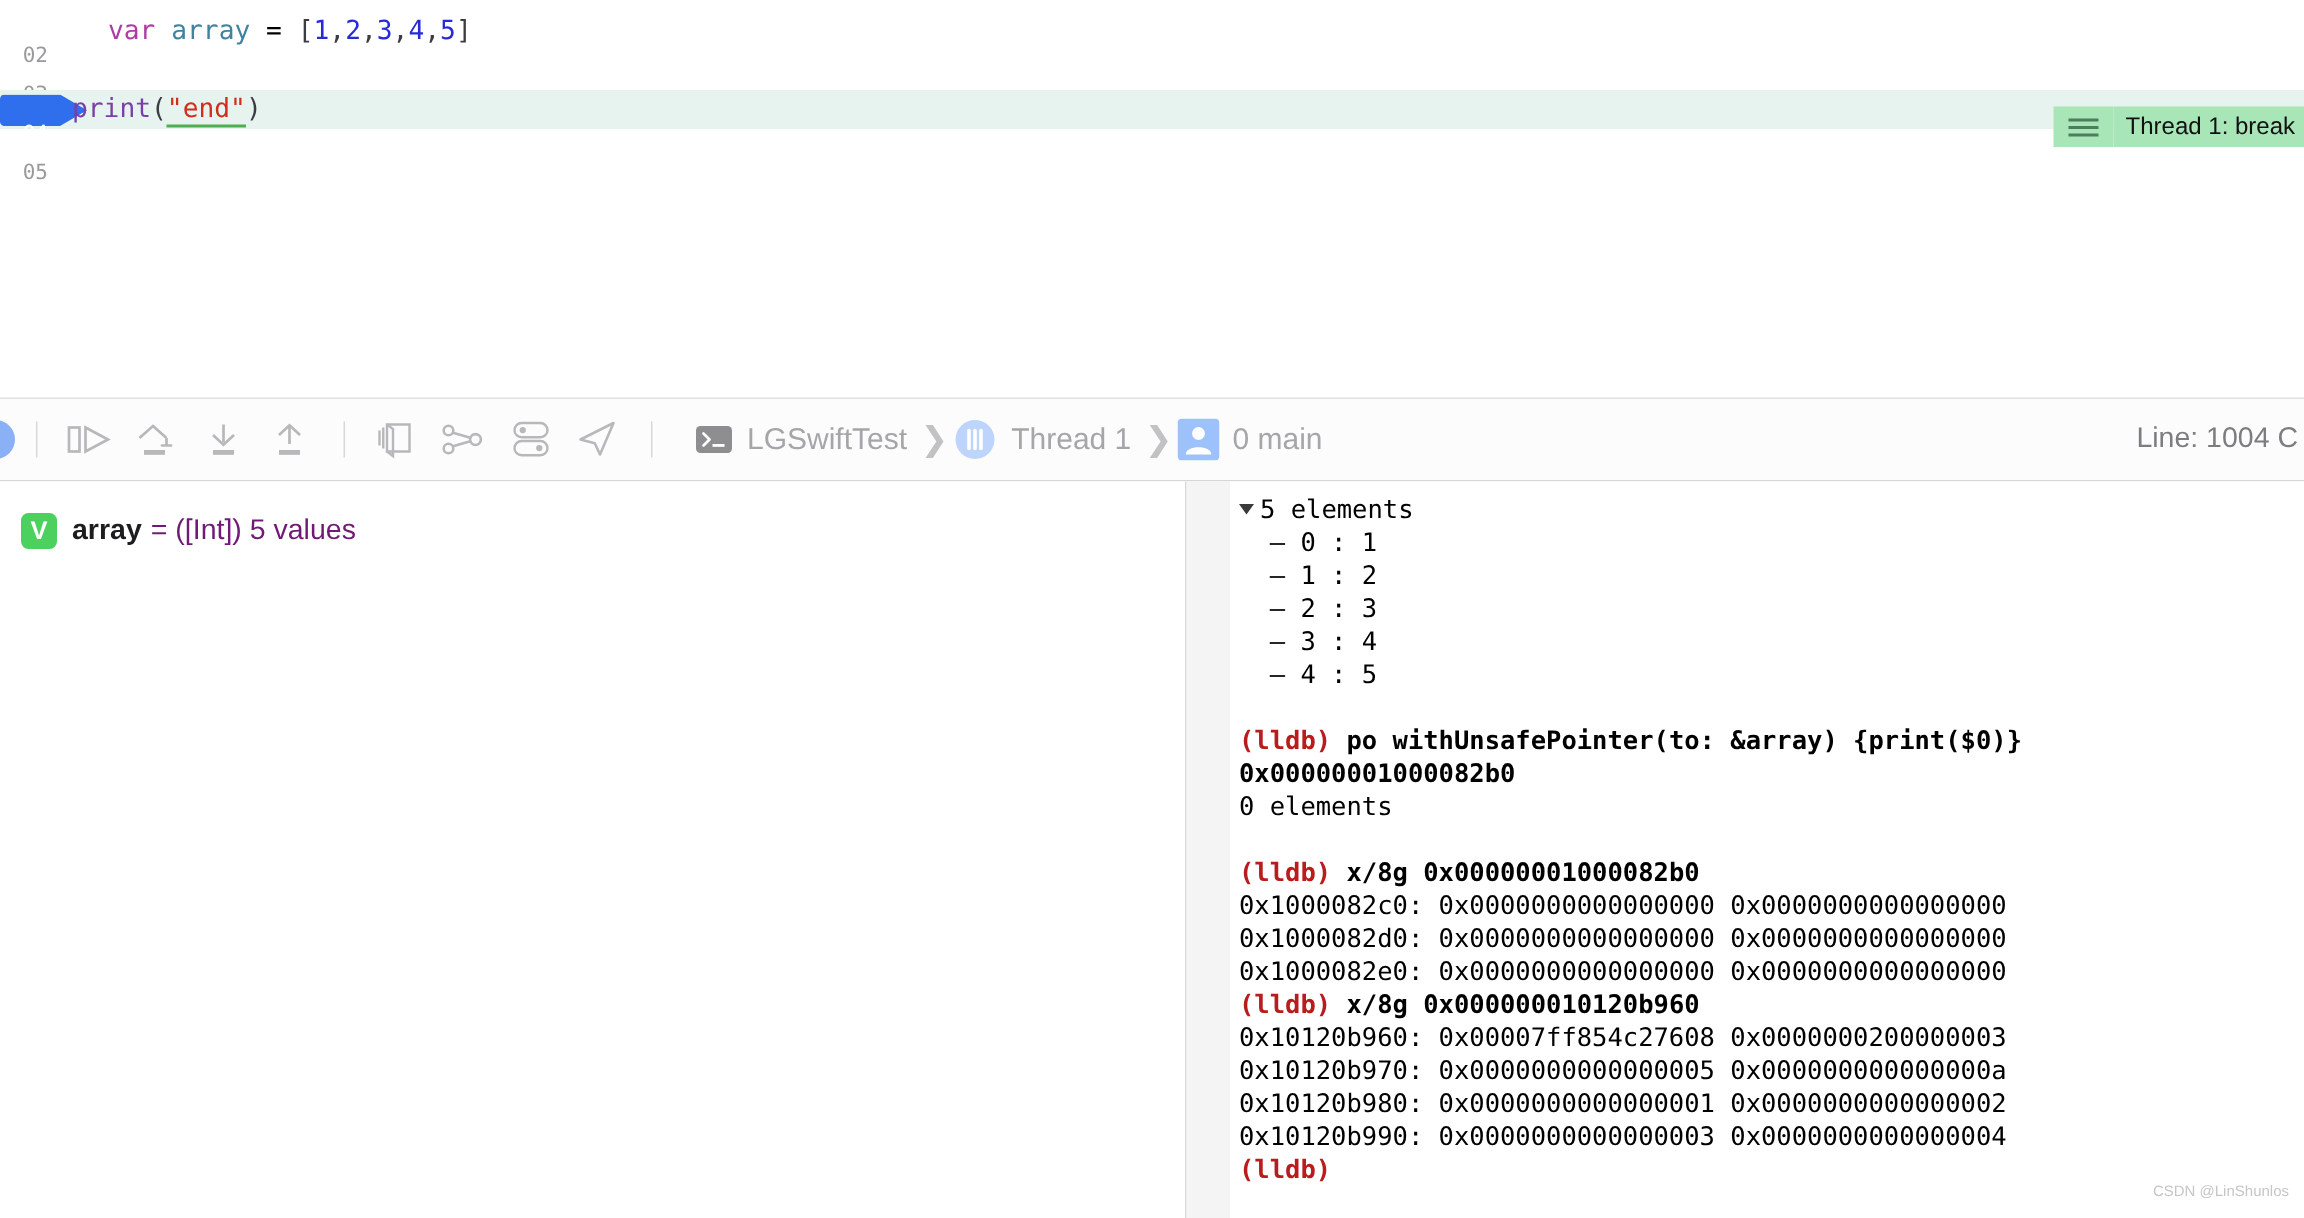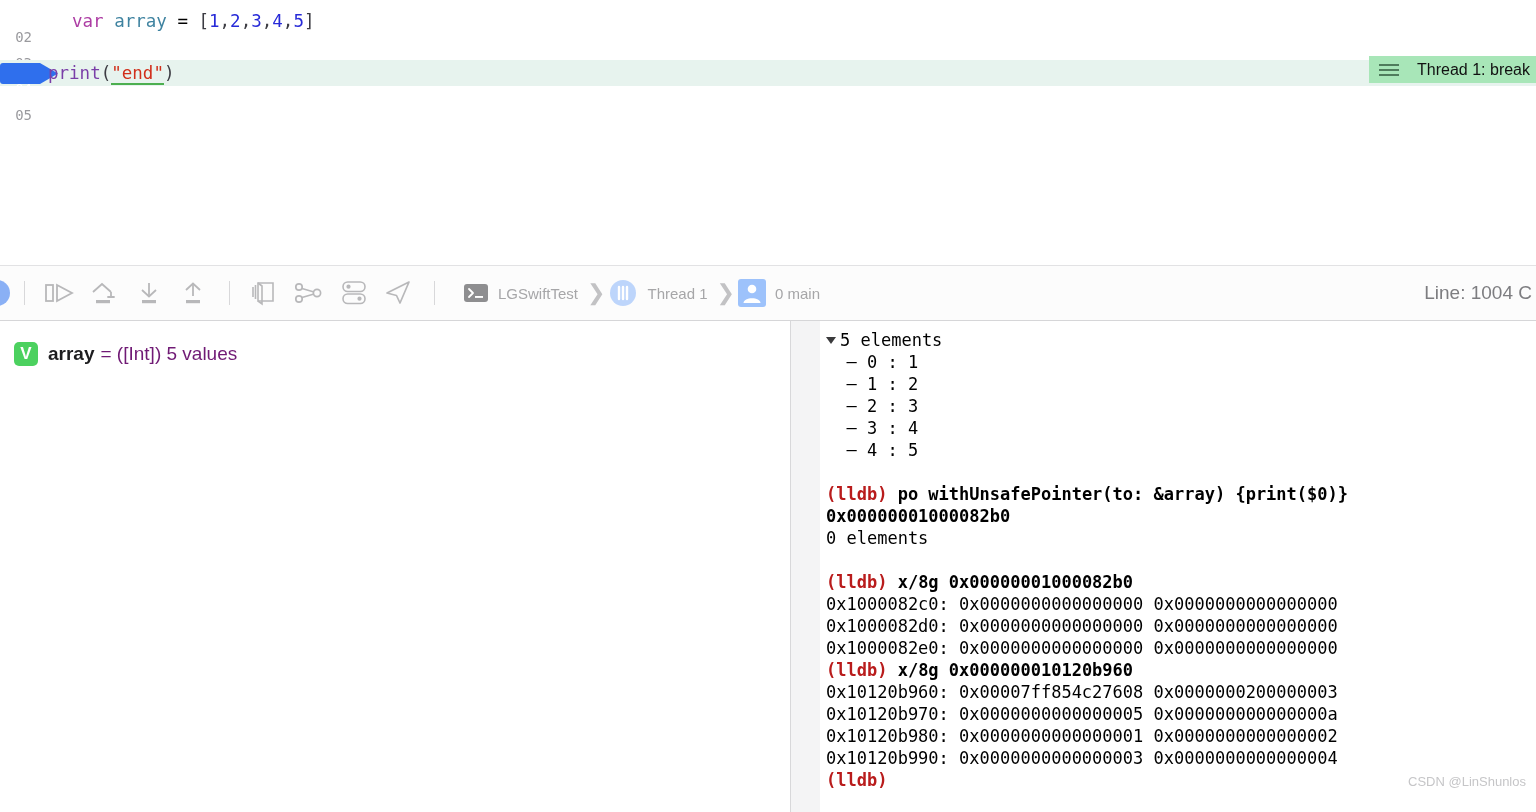--- a/index.html
+++ b/index.html
@@ -37,21 +37,21 @@
   .code-text { position: absolute; left: 48px; top: 0; }
   .kw  { color: #ad3da4; margin-left: 24px; }
   .ident { color: #3f83a0; }
   .num { color: #272ad8; }
   .punct { color: #3c3c43; }
   .fn  { color: #7a3fa8; }
   .str { color: #d12f1b; border-bottom: 2px solid #4caf50; }
 
   
   .bp-annot {
-    position: absolute; right: 0; top: 56px; height: 27px;
+    position: absolute; right: 0; top: 71px; height: 27px;
     display: flex; align-items: stretch;
   }
   .bp-annot-handle {
     width: 40px; background: #a8e6b8;
     display: flex; align-items: center; justify-content: center;
   }
   .bp-annot-handle .bars { width: 20px; }
   .bp-annot-handle .bars i {
     display: block; height: 2px; background: #4f7c5c; margin: 3px 0;
   }
@@ -74,21 +74,21 @@
   }
   .tb-sep { width: 1px; height: 24px; background: #d8d8da; margin: 0 14px; flex: none; }
   .tb-btn {
     width: 44px; height: 36px; display: flex; align-items: center;
     justify-content: center; flex: none; cursor: default;
   }
   .tb-btn svg { display: block; }
   .crumb-wrap { display: flex; align-items: center; margin-left: 14px; }
   .crumb-icon { flex: none; display: flex; align-items: center; }
   .crumb-label {
-    font-size: 15px; color: #a6a6a8; margin: 0 6px 0 9px;
+    font-size: 20px; color: #a6a6a8; margin: 0 6px 0 9px;
     font-family: "Liberation Sans", sans-serif; white-space: nowrap;
   }
   .crumb-chev { font-size: 22px; color: #c2c2c4; margin: 0 3px; }
   .tb-right {
     margin-left: auto; margin-right: 0; padding-right: 4px;
     font-size: 19px; color: #7d7d80; white-space: nowrap;
   }
 
   
   .lower {
@@ -127,22 +127,22 @@
   .cmd { font-weight: bold; color: #000; text-align: right; }
   .sel { background: #d3d3d3; }
   .tri {
     display: inline-block; width: 0; height: 0; vertical-align: 2px;
     border-left: 5px solid transparent; border-right: 5px solid transparent;
     border-top: 7px solid #3a3a3c; margin-right: 4px;
   }
   .blank { height: 22px; }
 
   .watermark {
-    position: absolute; right: 10px; bottom: 23px;
-    font-size: 13px; color: #c6c6c8;
+    position: absolute; right: 10px; bottom: 12px;
+    font-size: 10px; color: #c6c6c8;
     font-family: "Liberation Sans", sans-serif;
   }
 </style>
 </head>
 <body>
 
 <div id="app">
 
   <div class="editor">
     <div id="code-lines">

